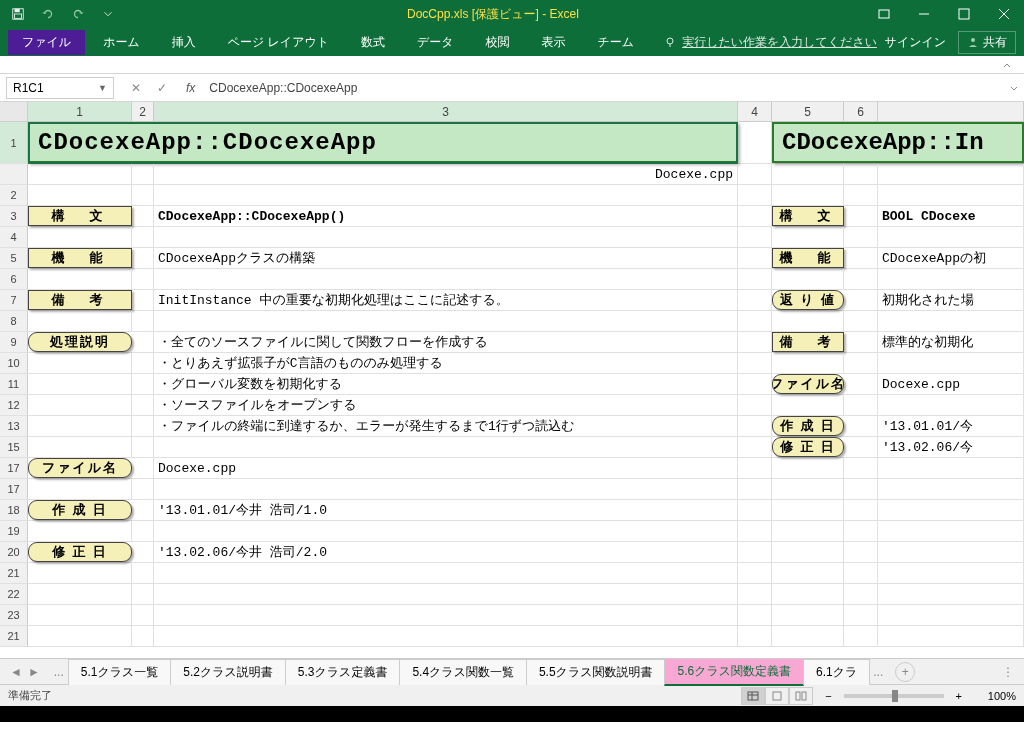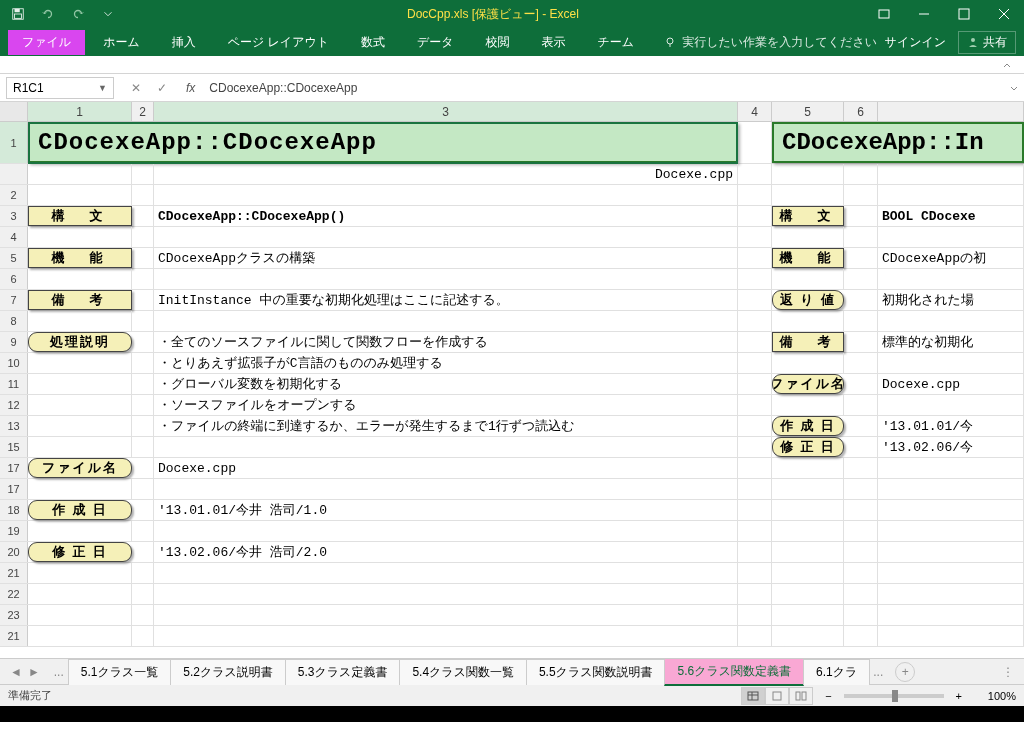--- a/index.html
+++ b/index.html
@@ -9,22 +9,22 @@
 .titlebar-left { display: flex; align-items: center; gap: 2px; padding-left: 4px; }
 .qat-btn { width: 28px; height: 24px; display: flex; align-items: center; justify-content: center; opacity: 0.9; }
 .qat-btn svg { width: 14px; height: 14px; }
 .titlebar-center { flex: 1; text-align: center; }
 .titlebar-right { display: flex; gap: 0; }
 .win-btn { width: 40px; height: 28px; display: flex; align-items: center; justify-content: center; }
 .win-btn svg { width: 12px; height: 12px; stroke: #fff; fill: none; }
 
 .ribbon-tabs { background: #0e6e3a; height: 28px; display: flex; align-items: center; padding: 0 8px; color: #fff; font-size: 12px; gap: 4px; }
 .ribbon-tab { padding: 4px 14px; cursor: pointer; }
-.ribbon-tab.file { background: #d946ef; }
-.tell-me { display: flex; align-items: center; gap: 6px; margin-left: 12px; opacity: 0.85; }
+.ribbon-tab.file { background: #4c1d95; }
+.tell-me { display: flex; align-items: center; gap: 6px; margin-left: 12px; opacity: 0.85; text-decoration: underline; }
 .ribbon-right { margin-left: auto; display: flex; gap: 12px; align-items: center; }
 .share-btn { display: flex; align-items: center; gap: 4px; padding: 2px 8px; border: 1px solid rgba(255,255,255,0.3); }
 
 .collapse-bar { height: 18px; background: #fff; border-bottom: 1px solid #d4d4d4; display: flex; justify-content: flex-end; align-items: center; padding-right: 12px; }
 .collapse-bar svg { width: 10px; height: 10px; }
 
 .formula-row { height: 28px; display: flex; align-items: center; border-bottom: 1px solid #d4d4d4; background: #fff; font-size: 12px; }
 .name-box { width: 108px; height: 22px; border: 1px solid #ccc; margin: 0 6px; padding: 2px 6px; display: flex; align-items: center; justify-content: space-between; }
 .name-box-dd { color: #666; font-size: 9px; }
 .fbar-btns { display: flex; gap: 2px; padding: 0 4px; }

